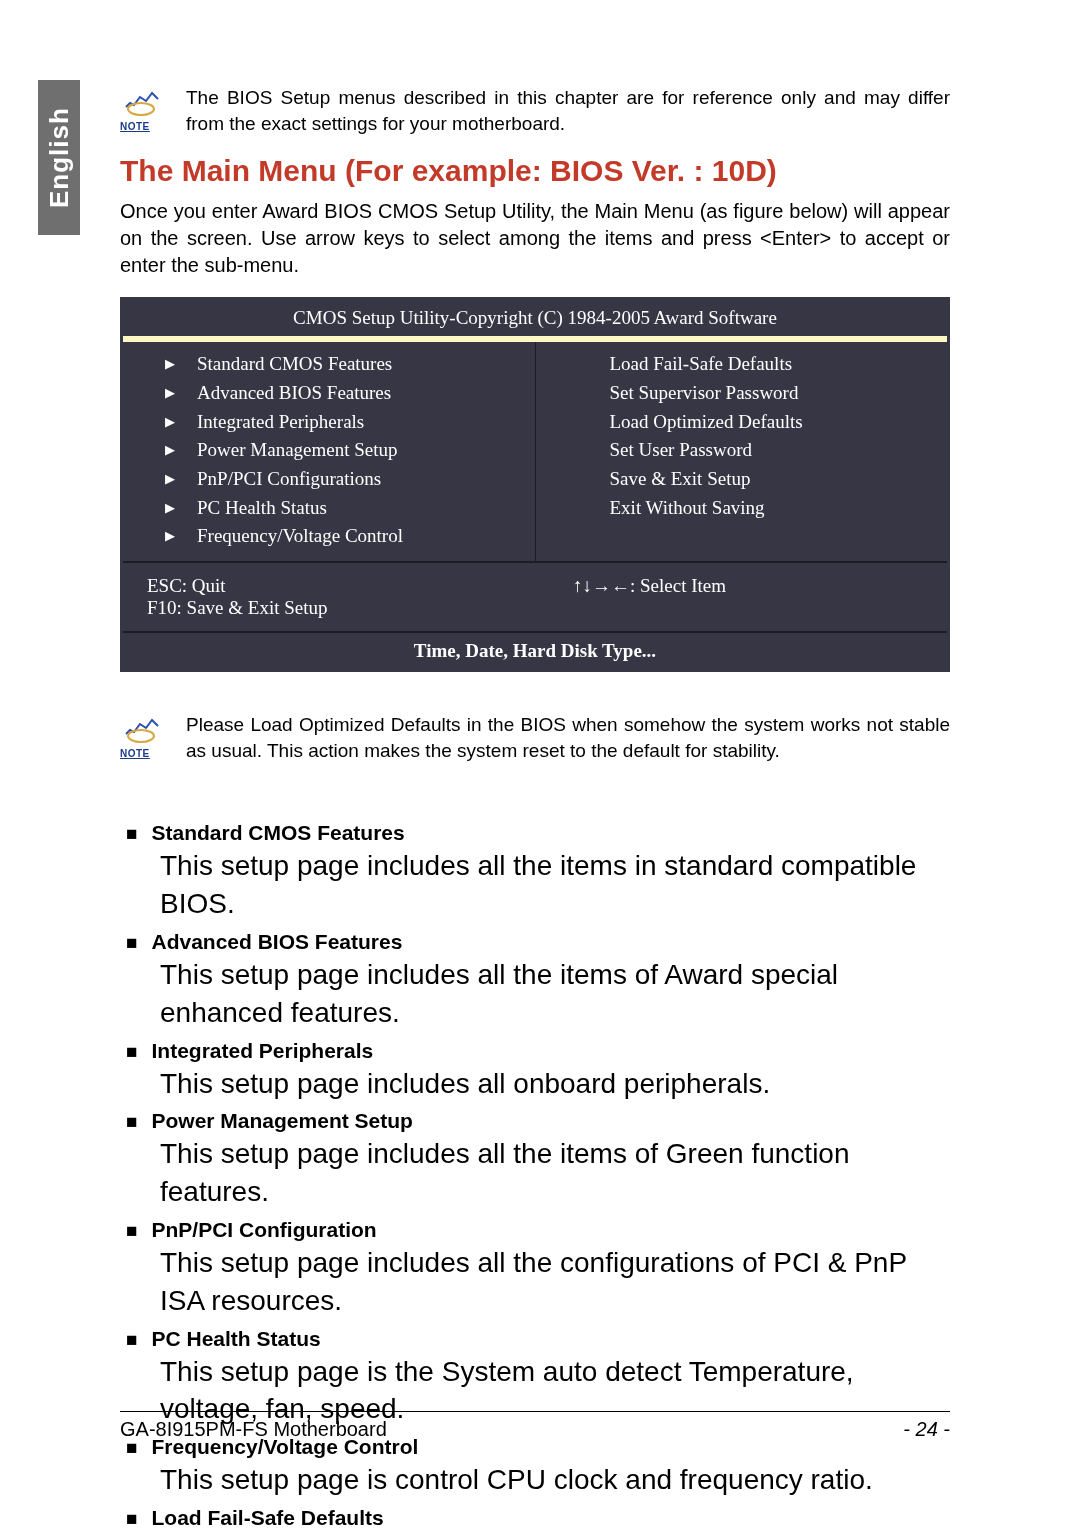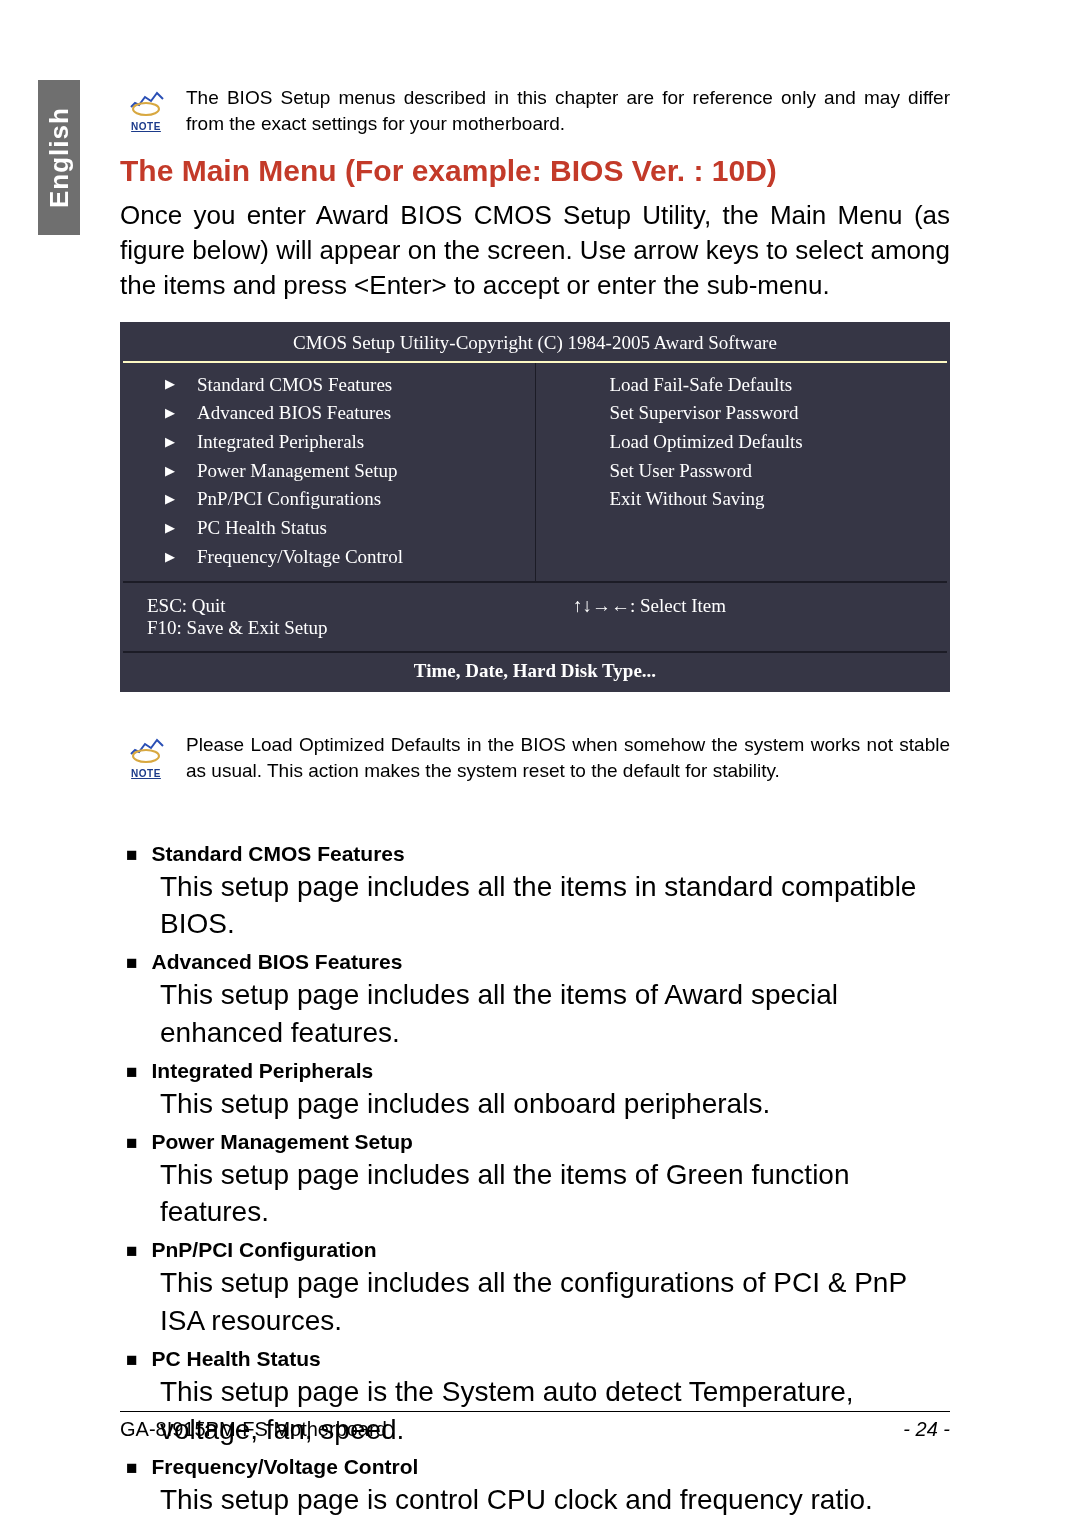--- a/index.html
+++ b/index.html
@@ -44,21 +44,20 @@
     }
     .note-block {
       display: flex;
       align-items: flex-start;
       gap: 14px;
       margin-bottom: 12px;
     }
     .note-icon {
       width: 52px;
       flex-shrink: 0;
-      text-align: center;
     }
     .note-icon svg {
       width: 42px;
       height: 32px;
     }
     .note-icon-label {
       font-size: 10px;
       font-weight: bold;
       color: #1b3a8a;
       text-decoration: underline;
@@ -70,37 +69,37 @@
       text-align: justify;
     }
     .main-heading {
       color: #c33a29;
       font-size: 30px;
       font-weight: bold;
       margin-top: 18px;
       margin-bottom: 10px;
     }
     .body-para {
-      font-size: 26px;
+      font-size: 20px;
       line-height: 1.35;
       text-align: justify;
       margin-bottom: 4px;
     }
     .bios-box {
       border: 3px double #363645;
       margin-top: 18px;
       font-family: 'Times New Roman', serif;
       color: #fff;
       background: #363645;
       font-size: 19px;
     }
     .bios-title {
       text-align: center;
       padding: 7px 0;
-      border-bottom: 2px solid #fef9c3;
+      border-bottom: 6px solid #fef9c3;
     }
     .bios-main-row {
       display: flex;
       border-bottom: 2px solid #1c1c26;
     }
     .bios-col {
       padding: 8px 16px 10px 16px;
       flex: 1;
     }
     .bios-col-left {
@@ -236,20 +235,21 @@
         <div class="bios-menu-item">
             <span class="arrow">▶</span>
             <span>Frequency/Voltage Control</span>
           </div>
       </div>
       <div class="bios-col">
         <div class="bios-right-item">Load Fail-Safe Defaults</div>
         <div class="bios-right-item">Set Supervisor Password</div>
         <div class="bios-right-item">Load Optimized Defaults</div>
         <div class="bios-right-item">Set User Password</div>
+        <div class="bios-right-item">Save &amp; Exit Setup</div>
         <div class="bios-right-item">Exit Without Saving</div>
       </div>
     </div>
     <div class="bios-help-row">
       <div class="bios-help-left">
         <div>ESC: Quit</div>
         <div>F10: Save &amp; Exit Setup</div>
       </div>
       <div class="bios-help-right">
         <div>↑↓→←: Select Item</div>

